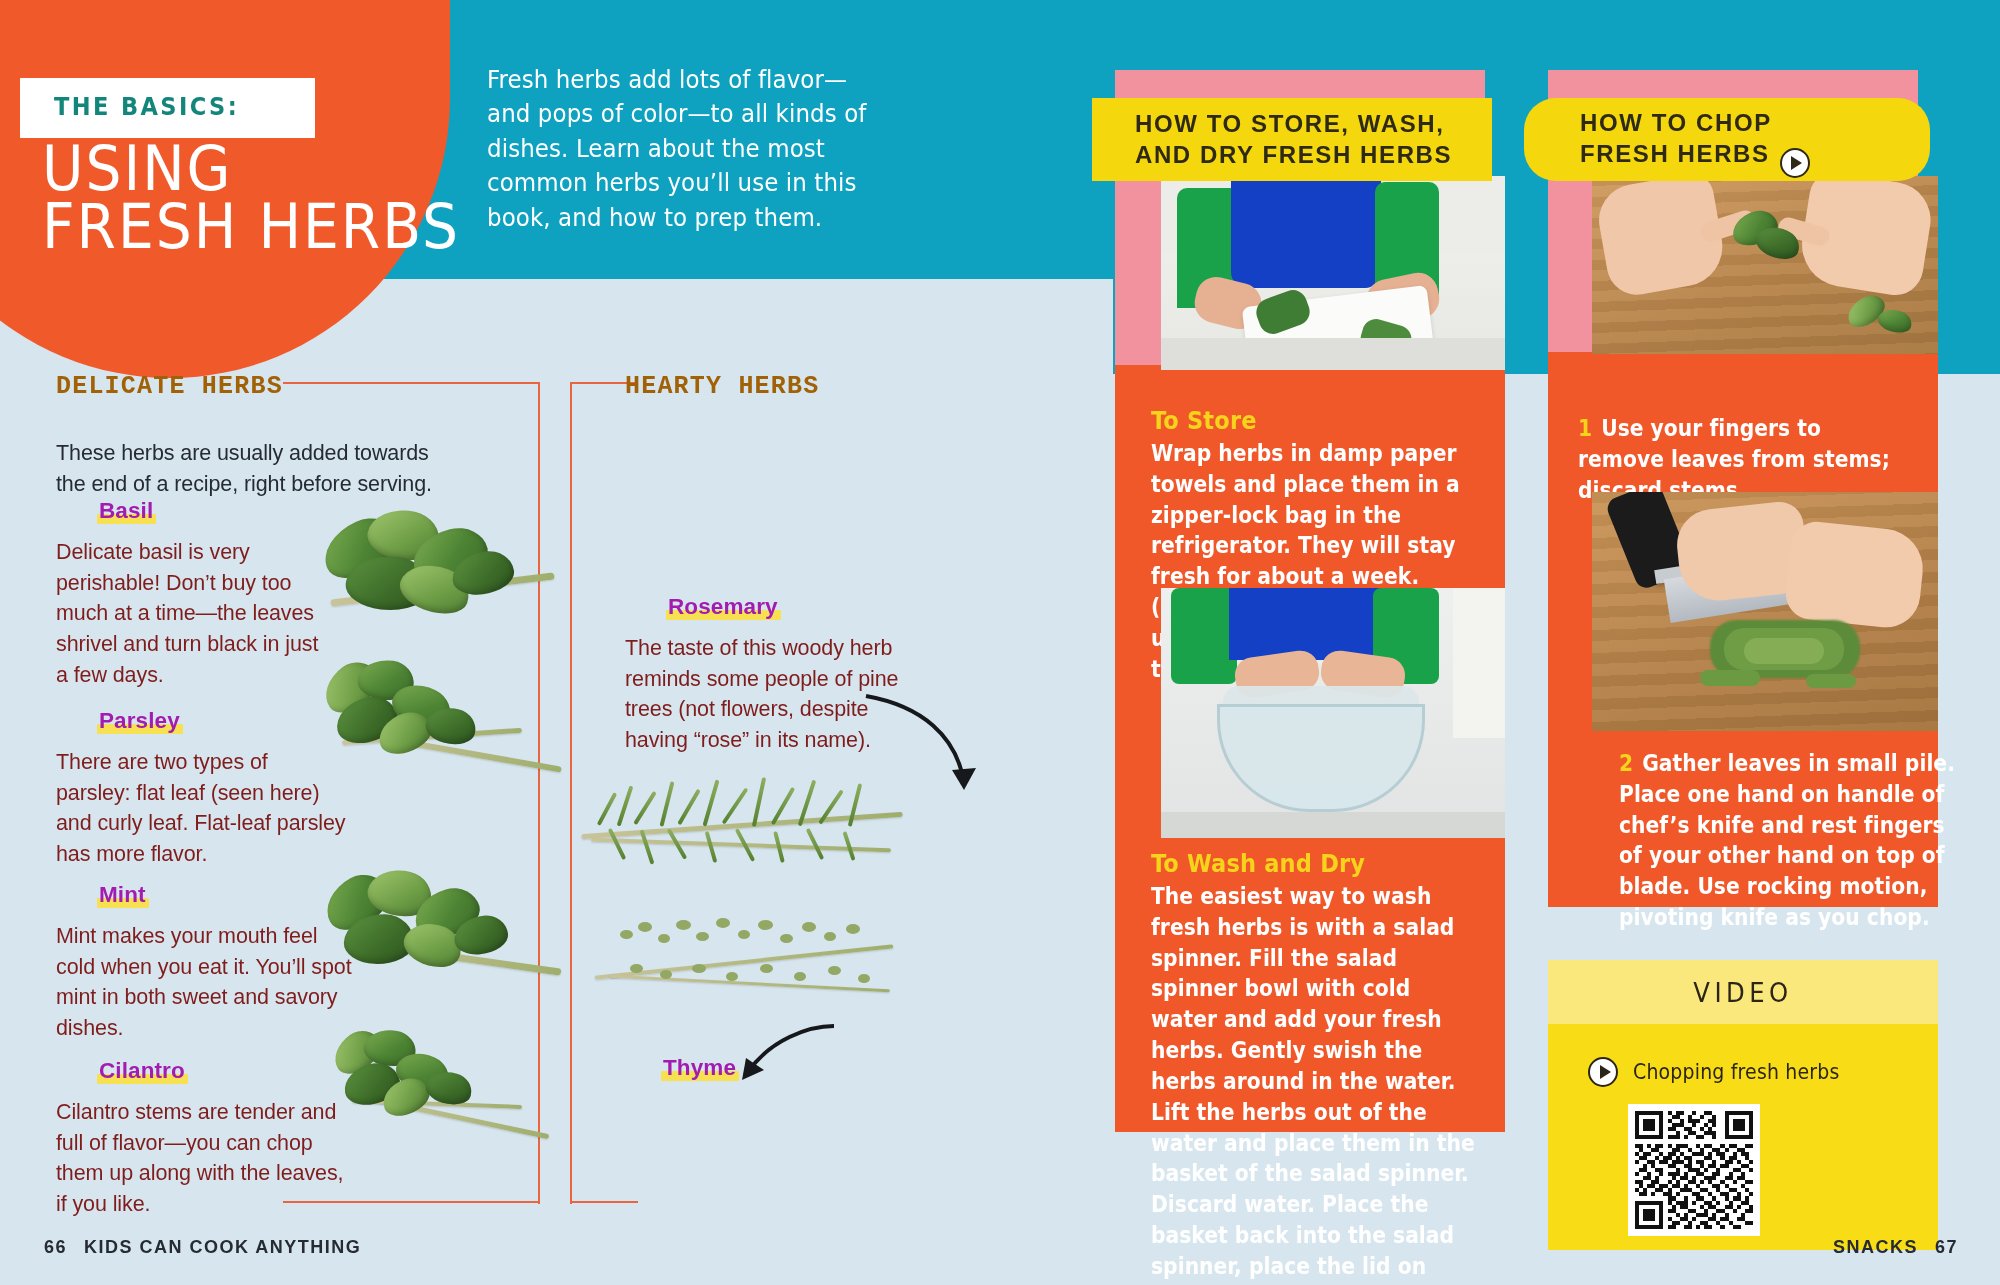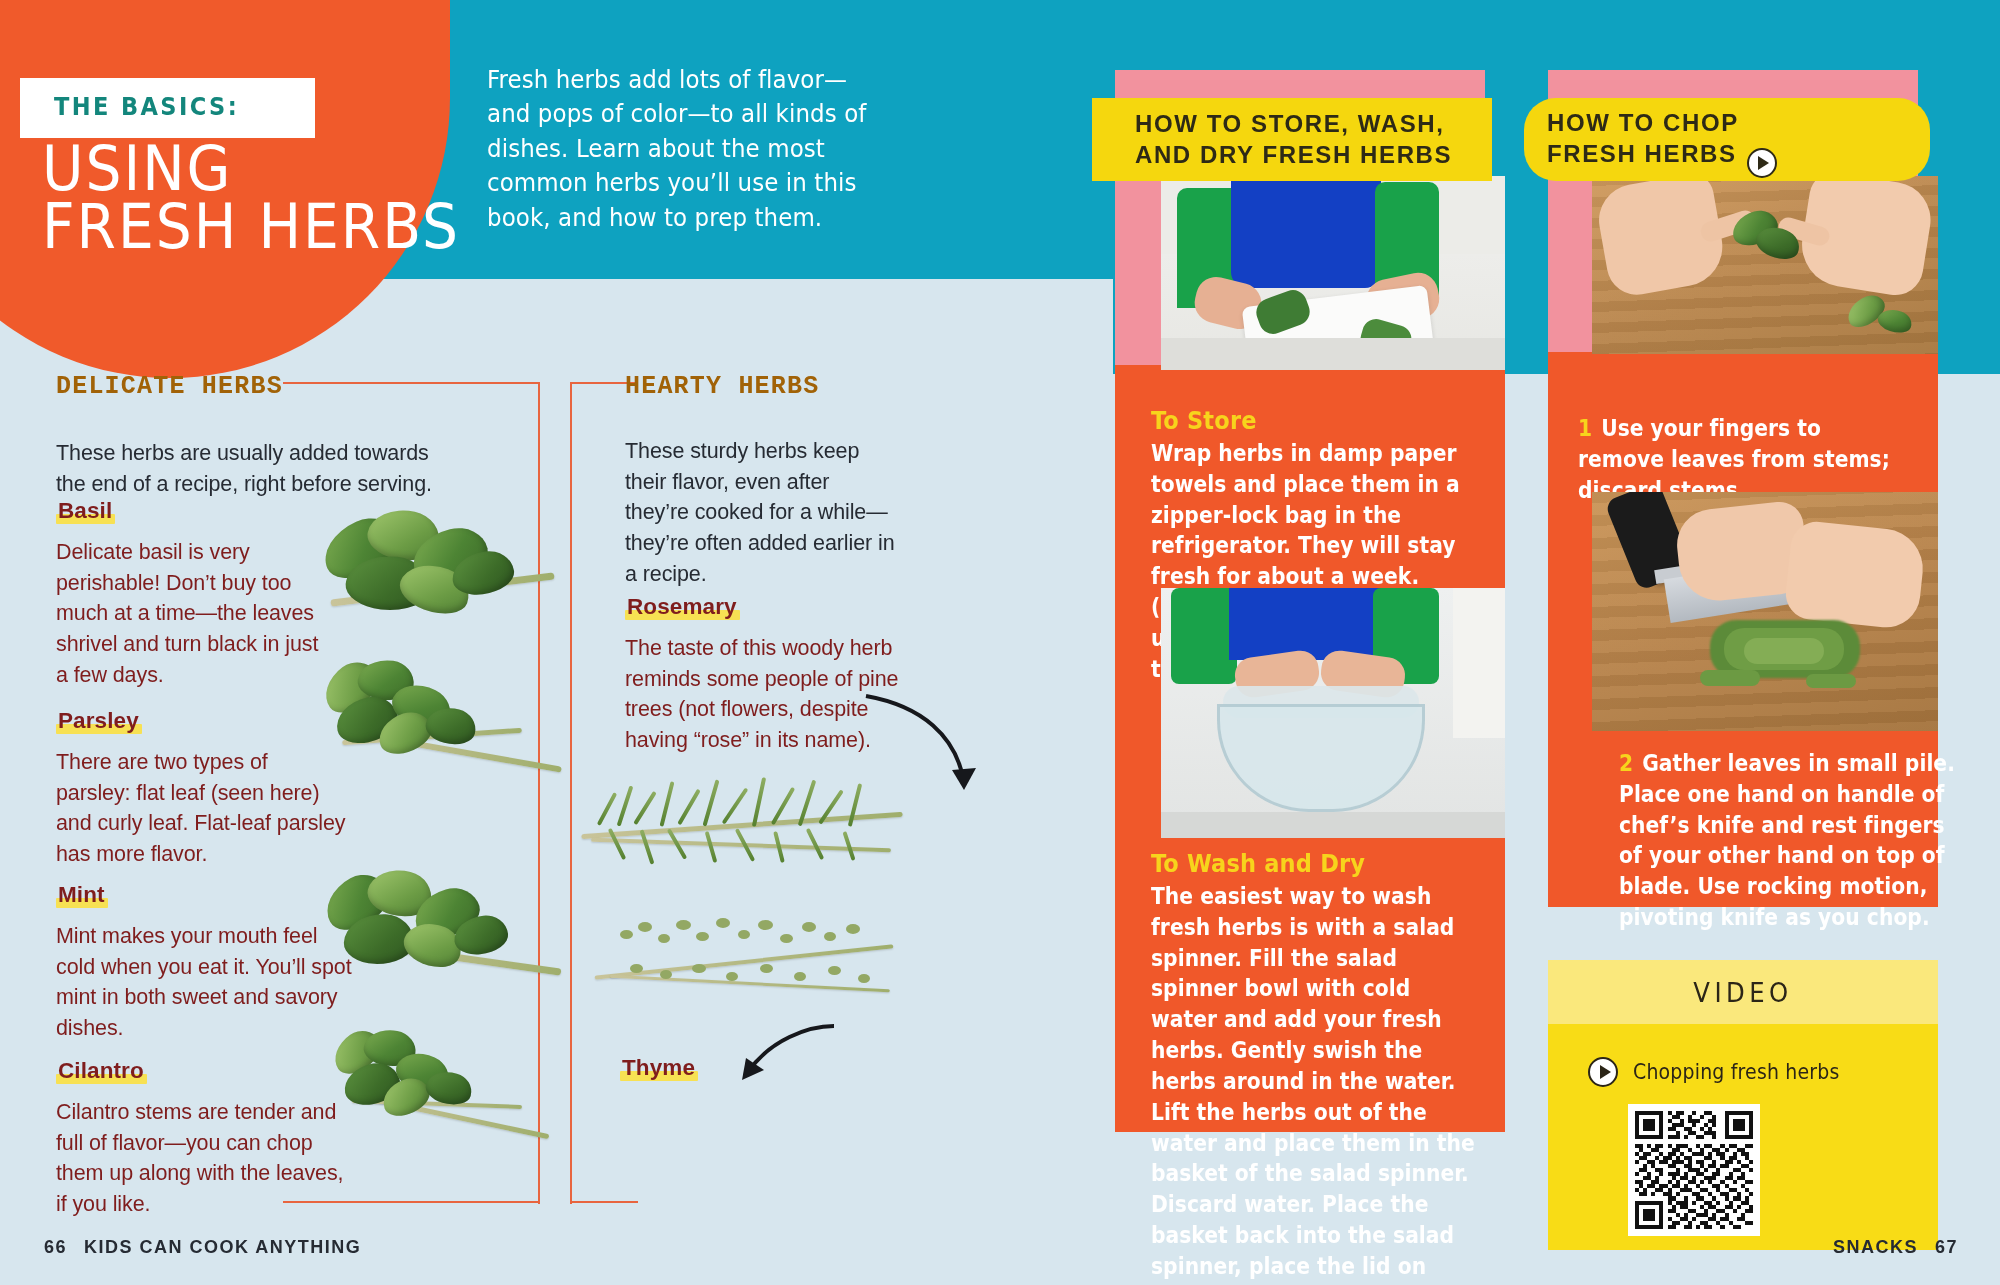--- a/index.html
+++ b/index.html
@@ -110,24 +110,25 @@
   }
   .col-body.delicate { left: 56px; top: 414px; width: 380px; }
   .col-body.hearty   { left: 625px; top: 412px; width: 270px; }
 
   .herb { position: absolute; }
   .herb h4 {
     display: inline-block;
     position: relative;
     font-size: 22.5px;
     font-weight: 700;
-    color: #7f1d1d;
+    color: #a21caf;
     letter-spacing: 0.1px;
     padding: 0 3px 1px 2px;
     z-index: 2;
+    margin-left: 41px;
   }
   .herb h4::after {
     content: "";
     position: absolute;
     left: 0; right: 0;
     bottom: 1px;
     height: 10px;
     background: #f7e153;
     z-index: -1;
     border-radius: 1px;
@@ -216,21 +217,21 @@
   }
   .yellow-label .lab-txt {
     font-family: "Liberation Sans", sans-serif;
     font-size: 24px;
     font-weight: 700;
     letter-spacing: 1.6px;
     line-height: 1.28;
     color: #2e2a16;
   }
   .yl-store { left: 1092px; top: 98px; width: 400px; height: 83px; padding-left: 43px; }
-  .yl-chop  { left: 1524px; top: 98px; width: 406px; height: 83px; padding-left: 23px; border-radius: 32px; }
+  .yl-chop  { left: 1524px; top: 98px; width: 406px; height: 83px; padding-left: 56px; border-radius: 32px; }
 
   .play-badge {
     display: inline-flex;
     align-items: center;
     justify-content: center;
     width: 30px; height: 30px;
     border: 2.6px solid #2e2a16;
     border-radius: 50%;
     background: #fff;
     vertical-align: middle;
@@ -407,21 +408,20 @@
   <div class="herb mint">
     <h4>Mint</h4>
     <p>Mint makes your mouth feel cold when you eat it. You’ll spot mint in both sweet and savory dishes.</p>
   </div>
   <div class="herb cilantro">
     <h4>Cilantro</h4>
     <p>Cilantro stems are tender and full of flavor—you can chop them up along with the leaves, if you like.</p>
   </div>
 
   <div class="col-head hearty">HEARTY HERBS</div>
-  <div class="col-body hearty">These sturdy herbs keep their flavor, even after they’re cooked for a while—they’re often added earlier in a recipe.</div>
 
   <div class="herb rosemary">
     <h4>Rosemary</h4>
     <p>The taste of this woody herb reminds some people of pine trees (not flowers, despite having “rose” in its name).</p>
   </div>
   <div class="herb thyme">
     <h4>Thyme</h4>
   </div>
 
   <div class="photo photo-basil">

